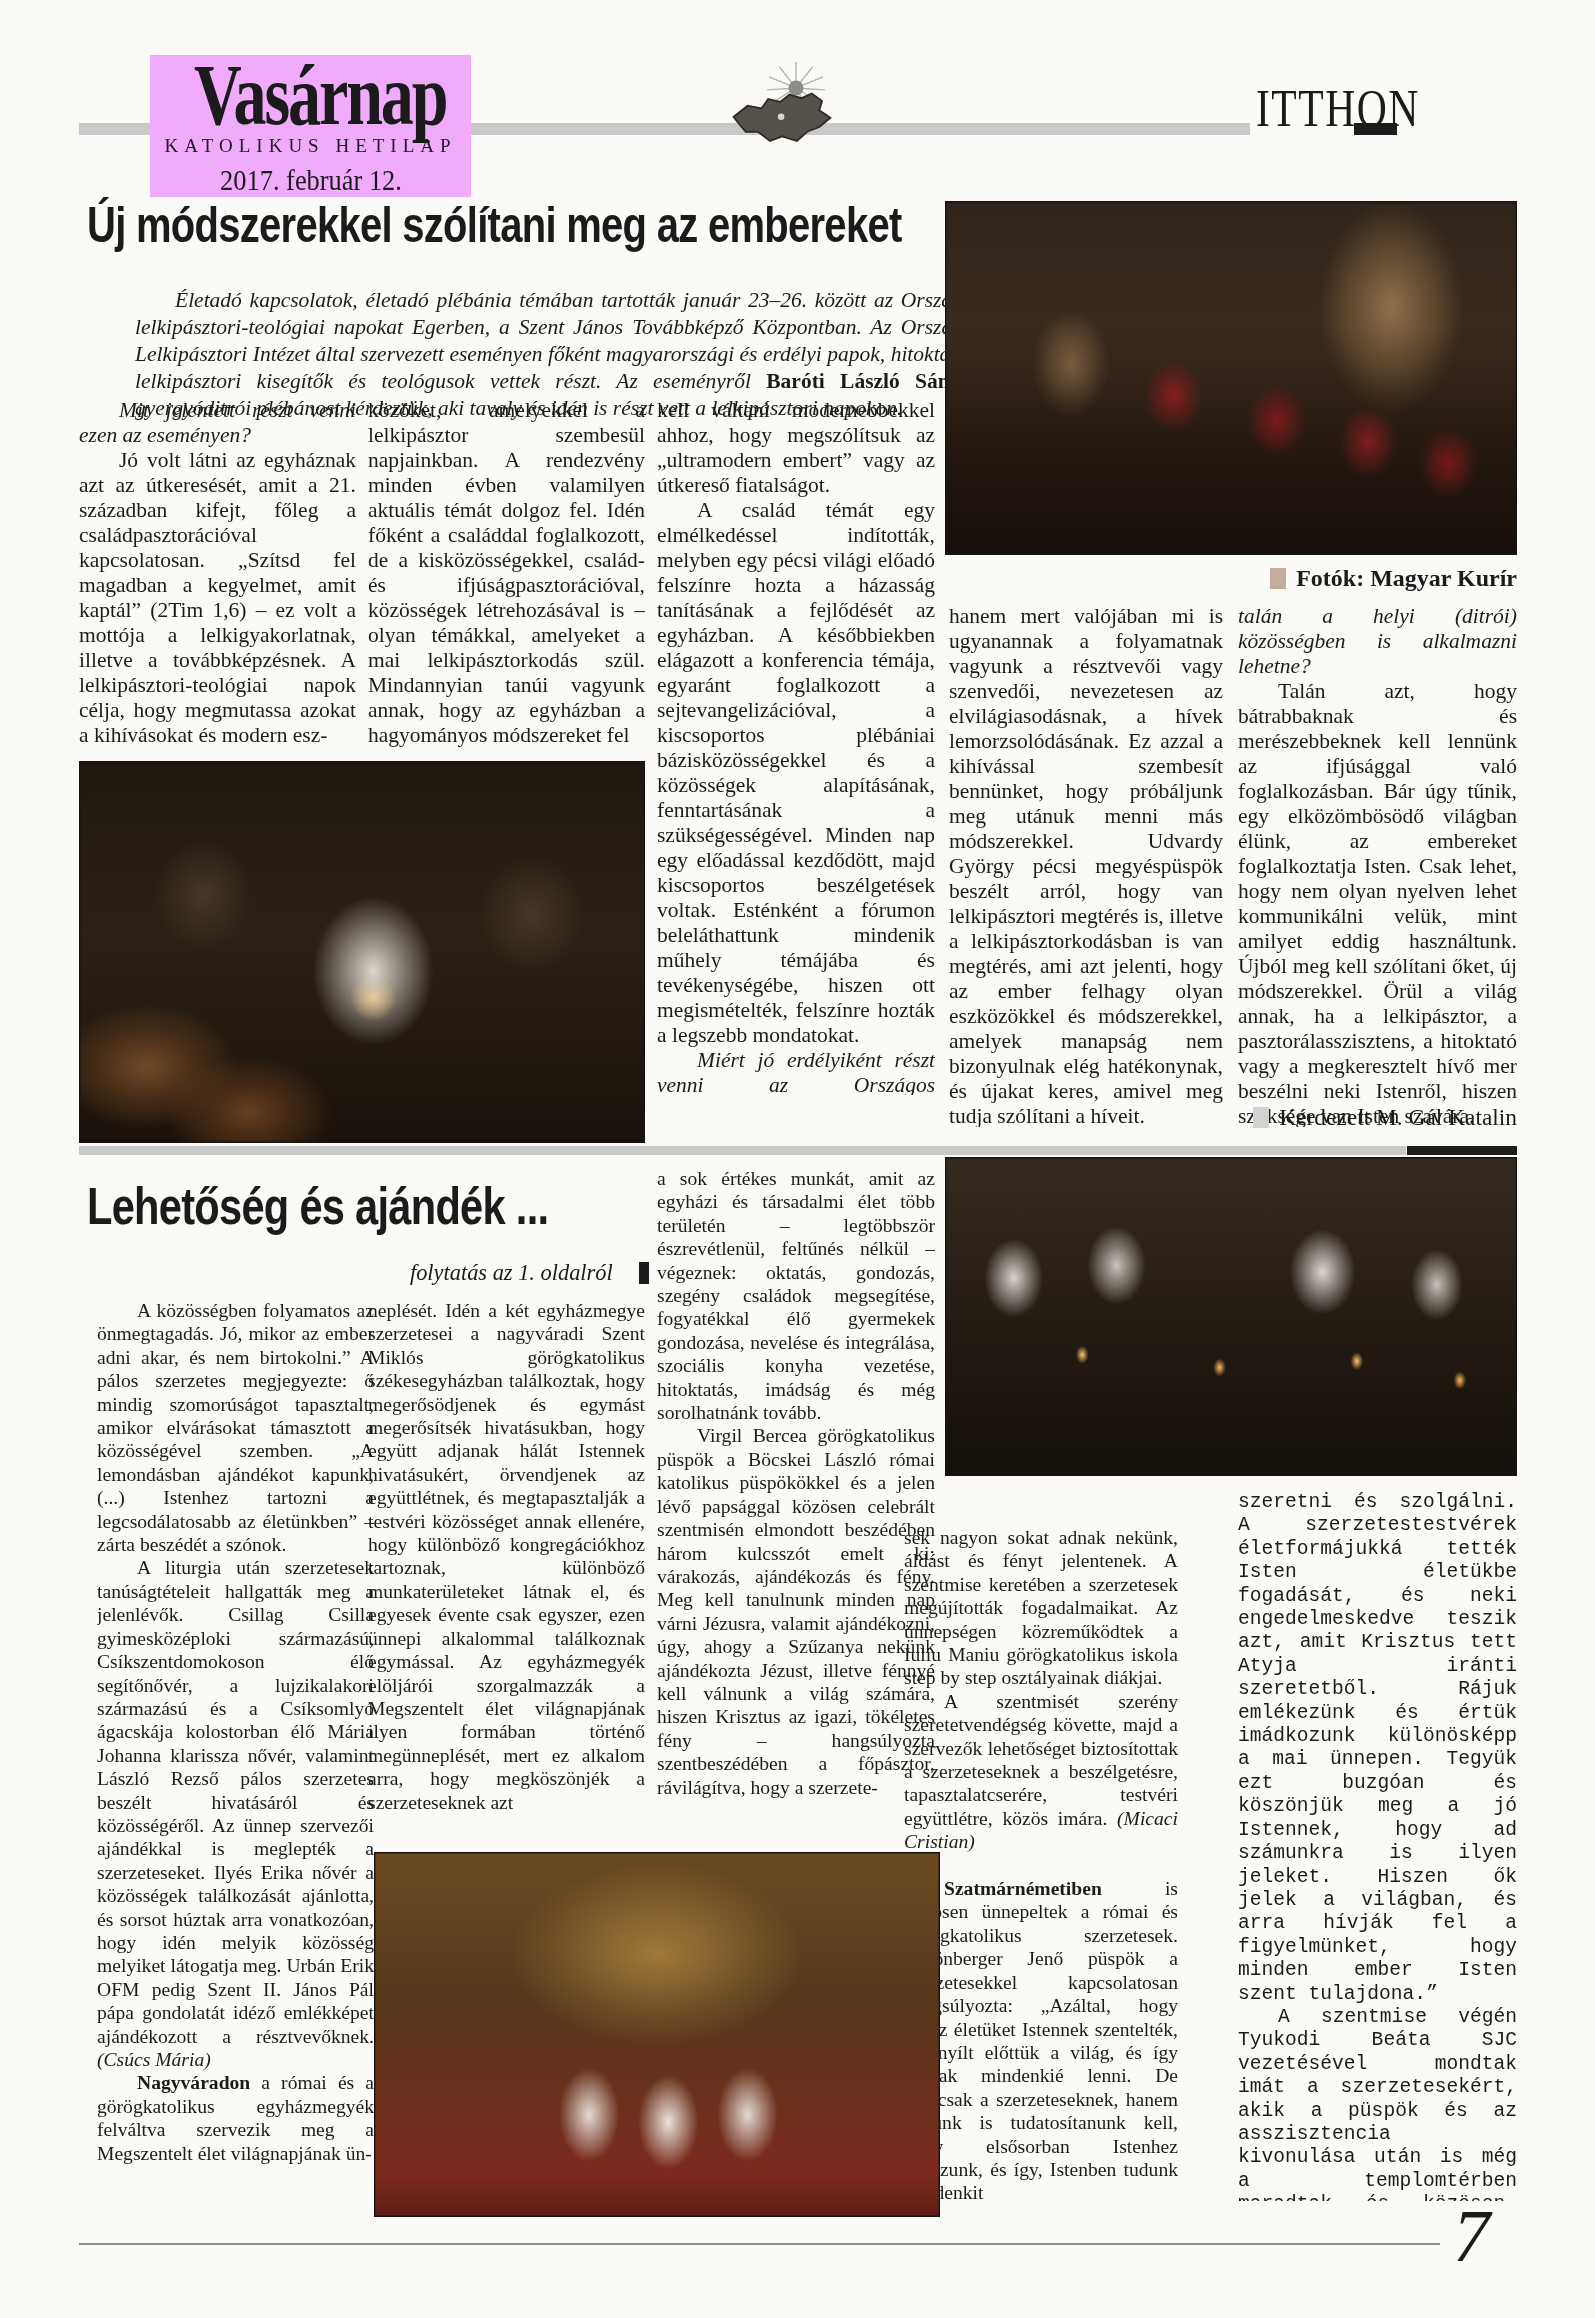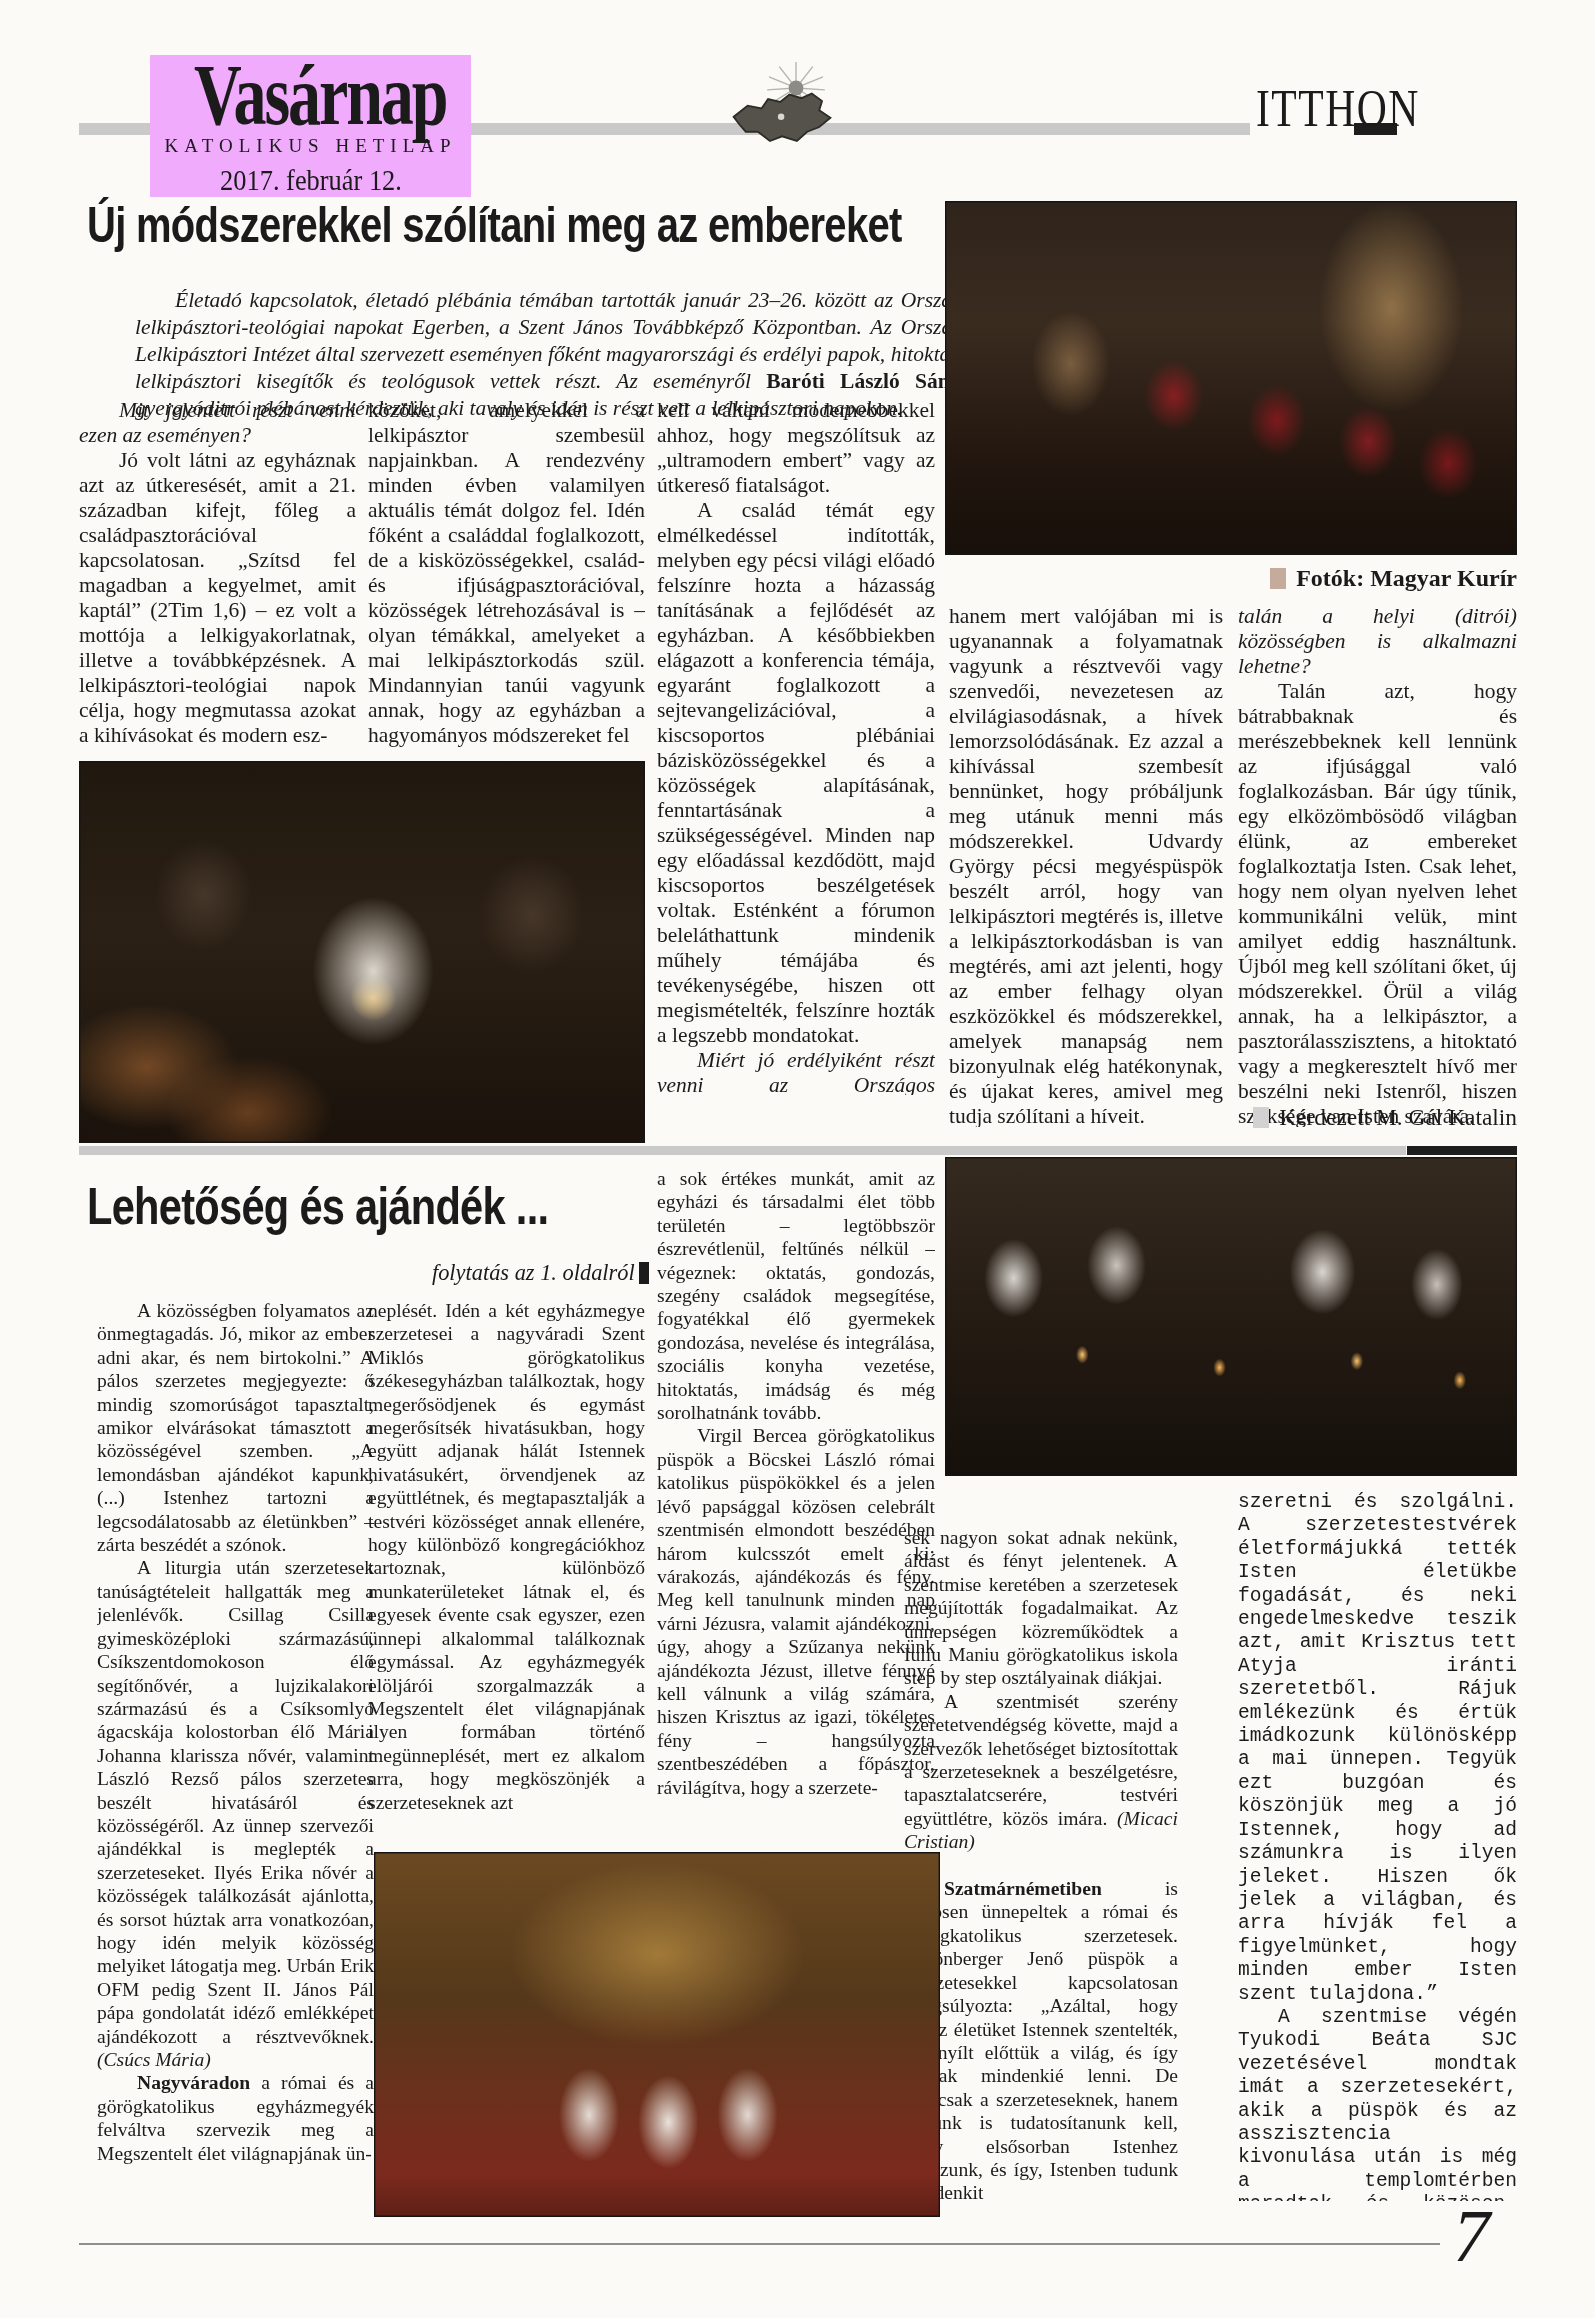--- a/index.html
+++ b/index.html
@@ -91,21 +91,21 @@
       radial-gradient(42px 65px at 52% 74%, rgba(244,242,236,.92), transparent 72%),
       radial-gradient(42px 65px at 66% 72%, rgba(238,236,230,.9), transparent 72%),
       linear-gradient(180deg,#6b4a22 0%,#55381a 40%,#7c2a1d 88%,#5e1f16 100%);}
 
   
   .credit-line{position:absolute;display:flex;align-items:center;justify-content:flex-end;gap:10.3px;}
   .sq{display:inline-block;width:16px;height:21.5px;}
   .photo-credit{left:945px;top:565px;width:572px;font-weight:bold;font-size:24px;}
   .a1-byline{left:949px;top:1104px;width:568px;font-size:23.4px;}
   .a2-cont{position:absolute;left:327px;top:1260px;width:322px;font-style:italic;font-size:22.4px;
-           display:flex;align-items:center;justify-content:flex-end;gap:4px;}
+           display:flex;align-items:center;justify-content:flex-end;gap:26px;}
   .a2-cont .sq{width:10.3px;height:22.4px;}
 
   
   .footer-rule{position:absolute;left:79px;top:2243px;width:1361px;height:1.9px;background:#8f8f8f;}
   .page-num{position:absolute;left:1453px;top:2194px;font-size:74px;font-style:italic;}
 </style>
 </head>
 <body>
 
 <div class="page">

